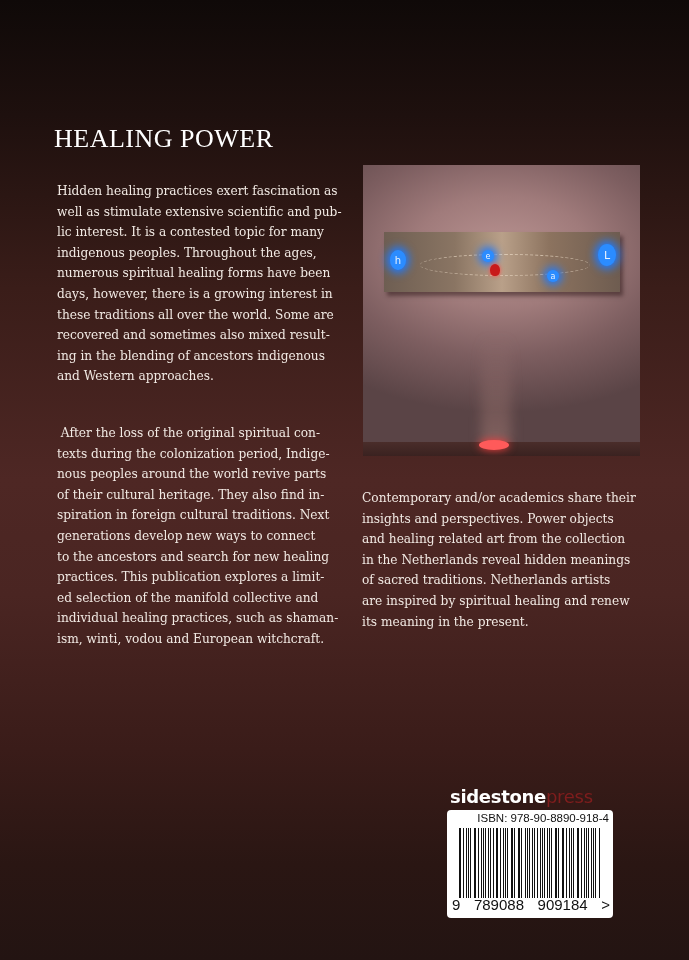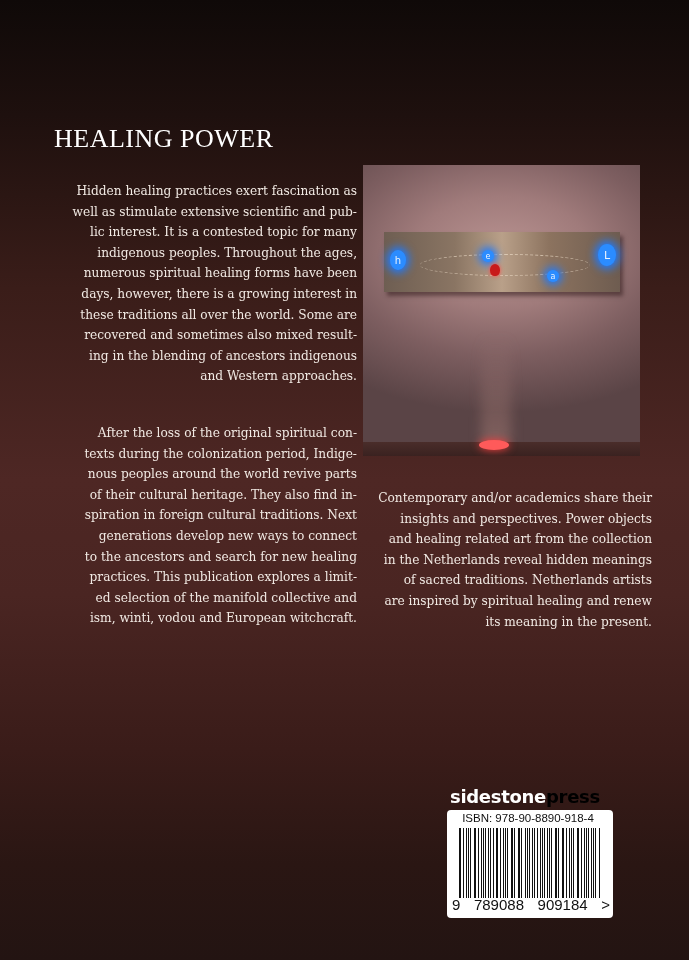--- a/index.html
+++ b/index.html
@@ -15,21 +15,21 @@
     font-size: 26px; letter-spacing: 0.5px; color: #ffffff; font-weight: normal;
     margin: 0;
   }
   .para {
     position: absolute; font-size: 12.2px; line-height: 20.6px; margin: 0;
     color: #f1e9e3;
   }
   .p1 { left: 57px; top: 181px; width: 300px; }
   .p2 { left: 57px; top: 423px; width: 300px; }
   .p3 { left: 362px; top: 488px; width: 290px; }
-  .line { display: block; white-space: nowrap; text-align: right; }
+  .line { display: block; white-space: nowrap; }
 
   .photo {
     position: absolute; left: 363px; top: 165px; width: 277px; height: 291px;
     overflow: hidden;
     background: radial-gradient(ellipse 90% 55% at 50% 30%, #b99391 0%, #a07b7b 35%, #7d5e60 65%, #5a4446 100%);
   }
   .photo .floor {
     position: absolute; left: 0; right: 0; bottom: 0; height: 14px;
     background: linear-gradient(180deg, #4a2d2a, #3a2220);
   }
@@ -63,28 +63,28 @@
     border-top: 1px dashed rgba(245,230,210,0.6); border-bottom: 1px dashed rgba(245,230,210,0.5);
     border-radius: 50%;
   }
 
   .publisher {
     position: absolute; left: 450px; top: 786px;
     font-family: "DejaVu Sans", sans-serif; font-size: 18px; color: #ffffff;
     letter-spacing: -0.3px;
   }
   .publisher .bold { font-weight: bold; }
-  .publisher .light { font-weight: bold; color: #000000; }
+  .publisher .light { font-weight: normal; color: #7f1d1d; }
 
   .barcode-box {
     position: absolute; left: 447px; top: 810px; width: 166px; height: 108px;
     background: #ffffff; border-radius: 4px;
   }
   .isbn {
-    position: absolute; left: 0; right: 4px; top: 2px; text-align: center;
+    position: absolute; left: 0; right: 4px; top: 2px; text-align: right;
     font-family: "Liberation Sans", sans-serif; font-size: 11.5px; color: #111;
   }
   .bars {
     position: absolute; left: 12px; top: 18px; width: 141px; height: 70px;
     display: flex; align-items: stretch;
   }
   .bars span { display: block; height: 100%; background: #111; }
   .digits {
     position: absolute; left: 5px; top: 86px; width: 158px;
     font-family: "Liberation Sans", sans-serif; font-size: 15px; color: #111;
@@ -112,20 +112,21 @@
 <div class="para p2">
   <span class="line" style="white-space:pre"> After the loss of the original spiritual con-</span>
   <span class="line">texts during the colonization period, Indige-</span>
   <span class="line">nous peoples around the world revive parts</span>
   <span class="line">of their cultural heritage. They also find in-</span>
   <span class="line">spiration in foreign cultural traditions. Next</span>
   <span class="line">generations develop new ways to connect</span>
   <span class="line">to the ancestors and search for new healing</span>
   <span class="line">practices. This publication explores a limit-</span>
   <span class="line">ed selection of the manifold collective and</span>
+  <span class="line">individual healing practices, such as shaman-</span>
   <span class="line">ism, winti, vodou and European witchcraft.</span>
 </div>
 
 <div class="photo">
   <div class="panel">
     <div class="loops"></div>
     <div class="glow" style="left:6px;top:18px;width:16px;height:20px;font-size:10px;">h</div>
     <div class="glow" style="left:98px;top:18px;width:12px;height:12px;font-size:8px;">e</div>
     <div class="heart"></div>
     <div class="glow" style="left:163px;top:38px;width:12px;height:12px;font-size:8px;">a</div>

